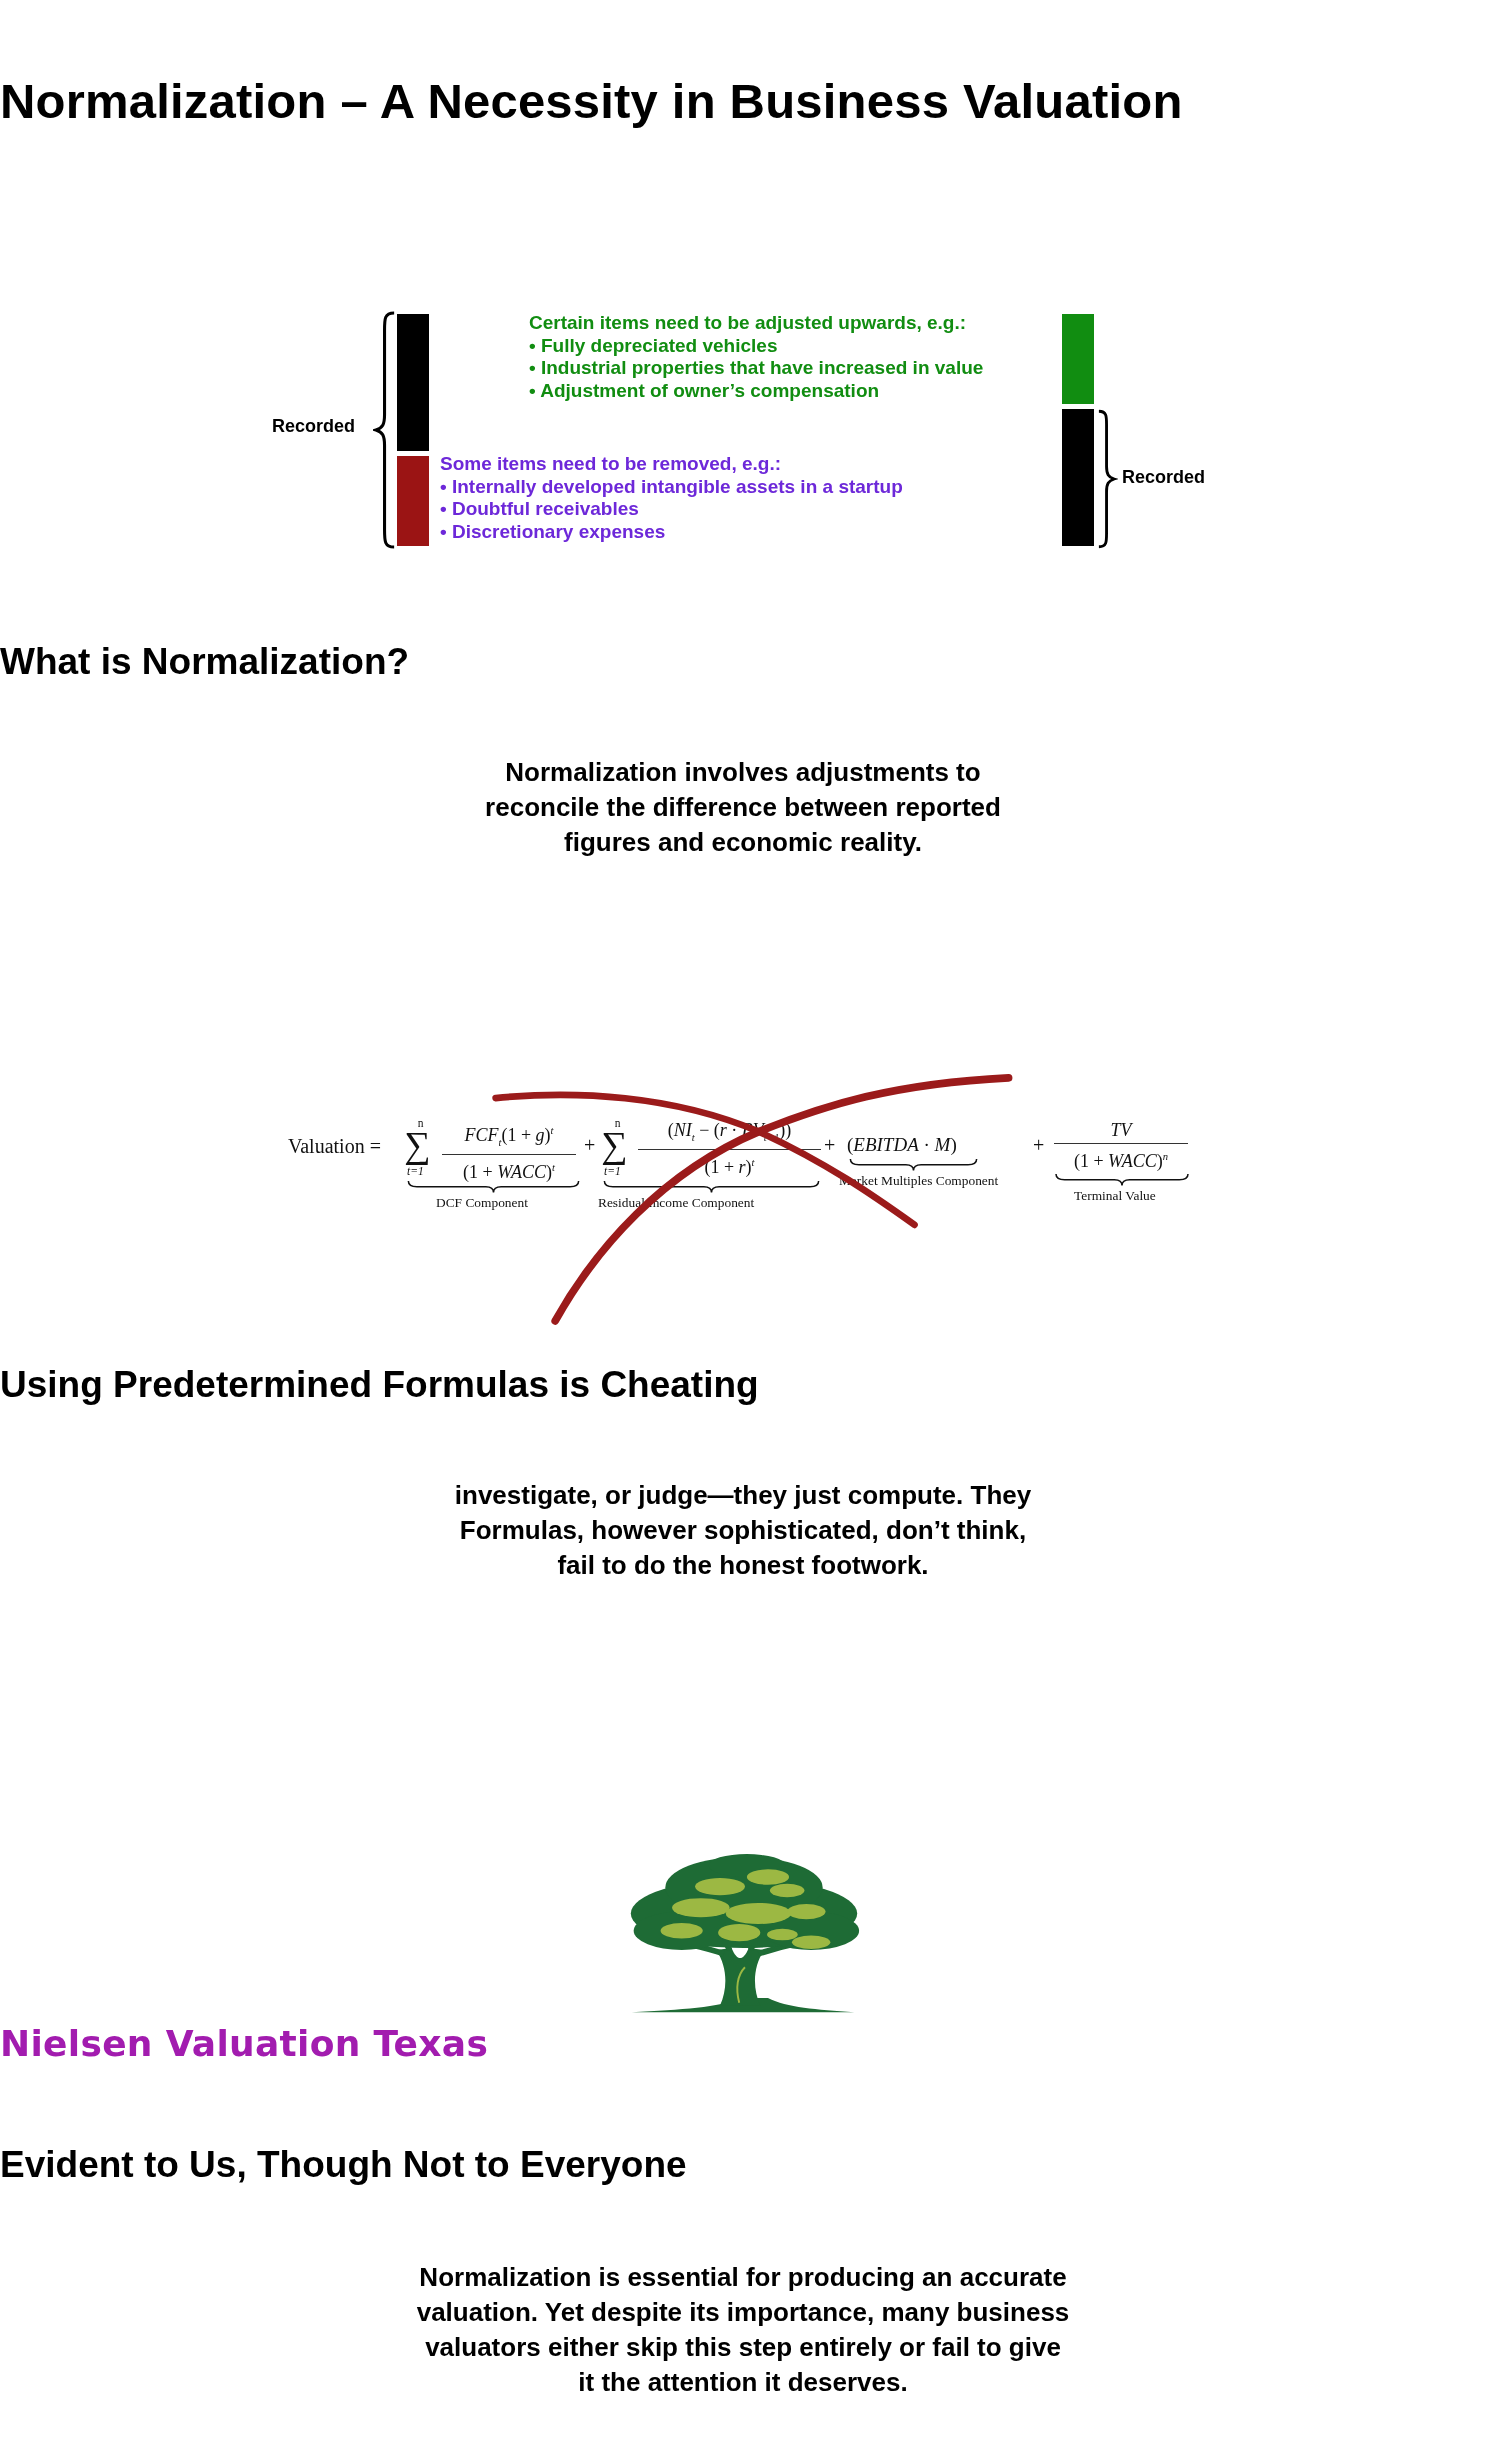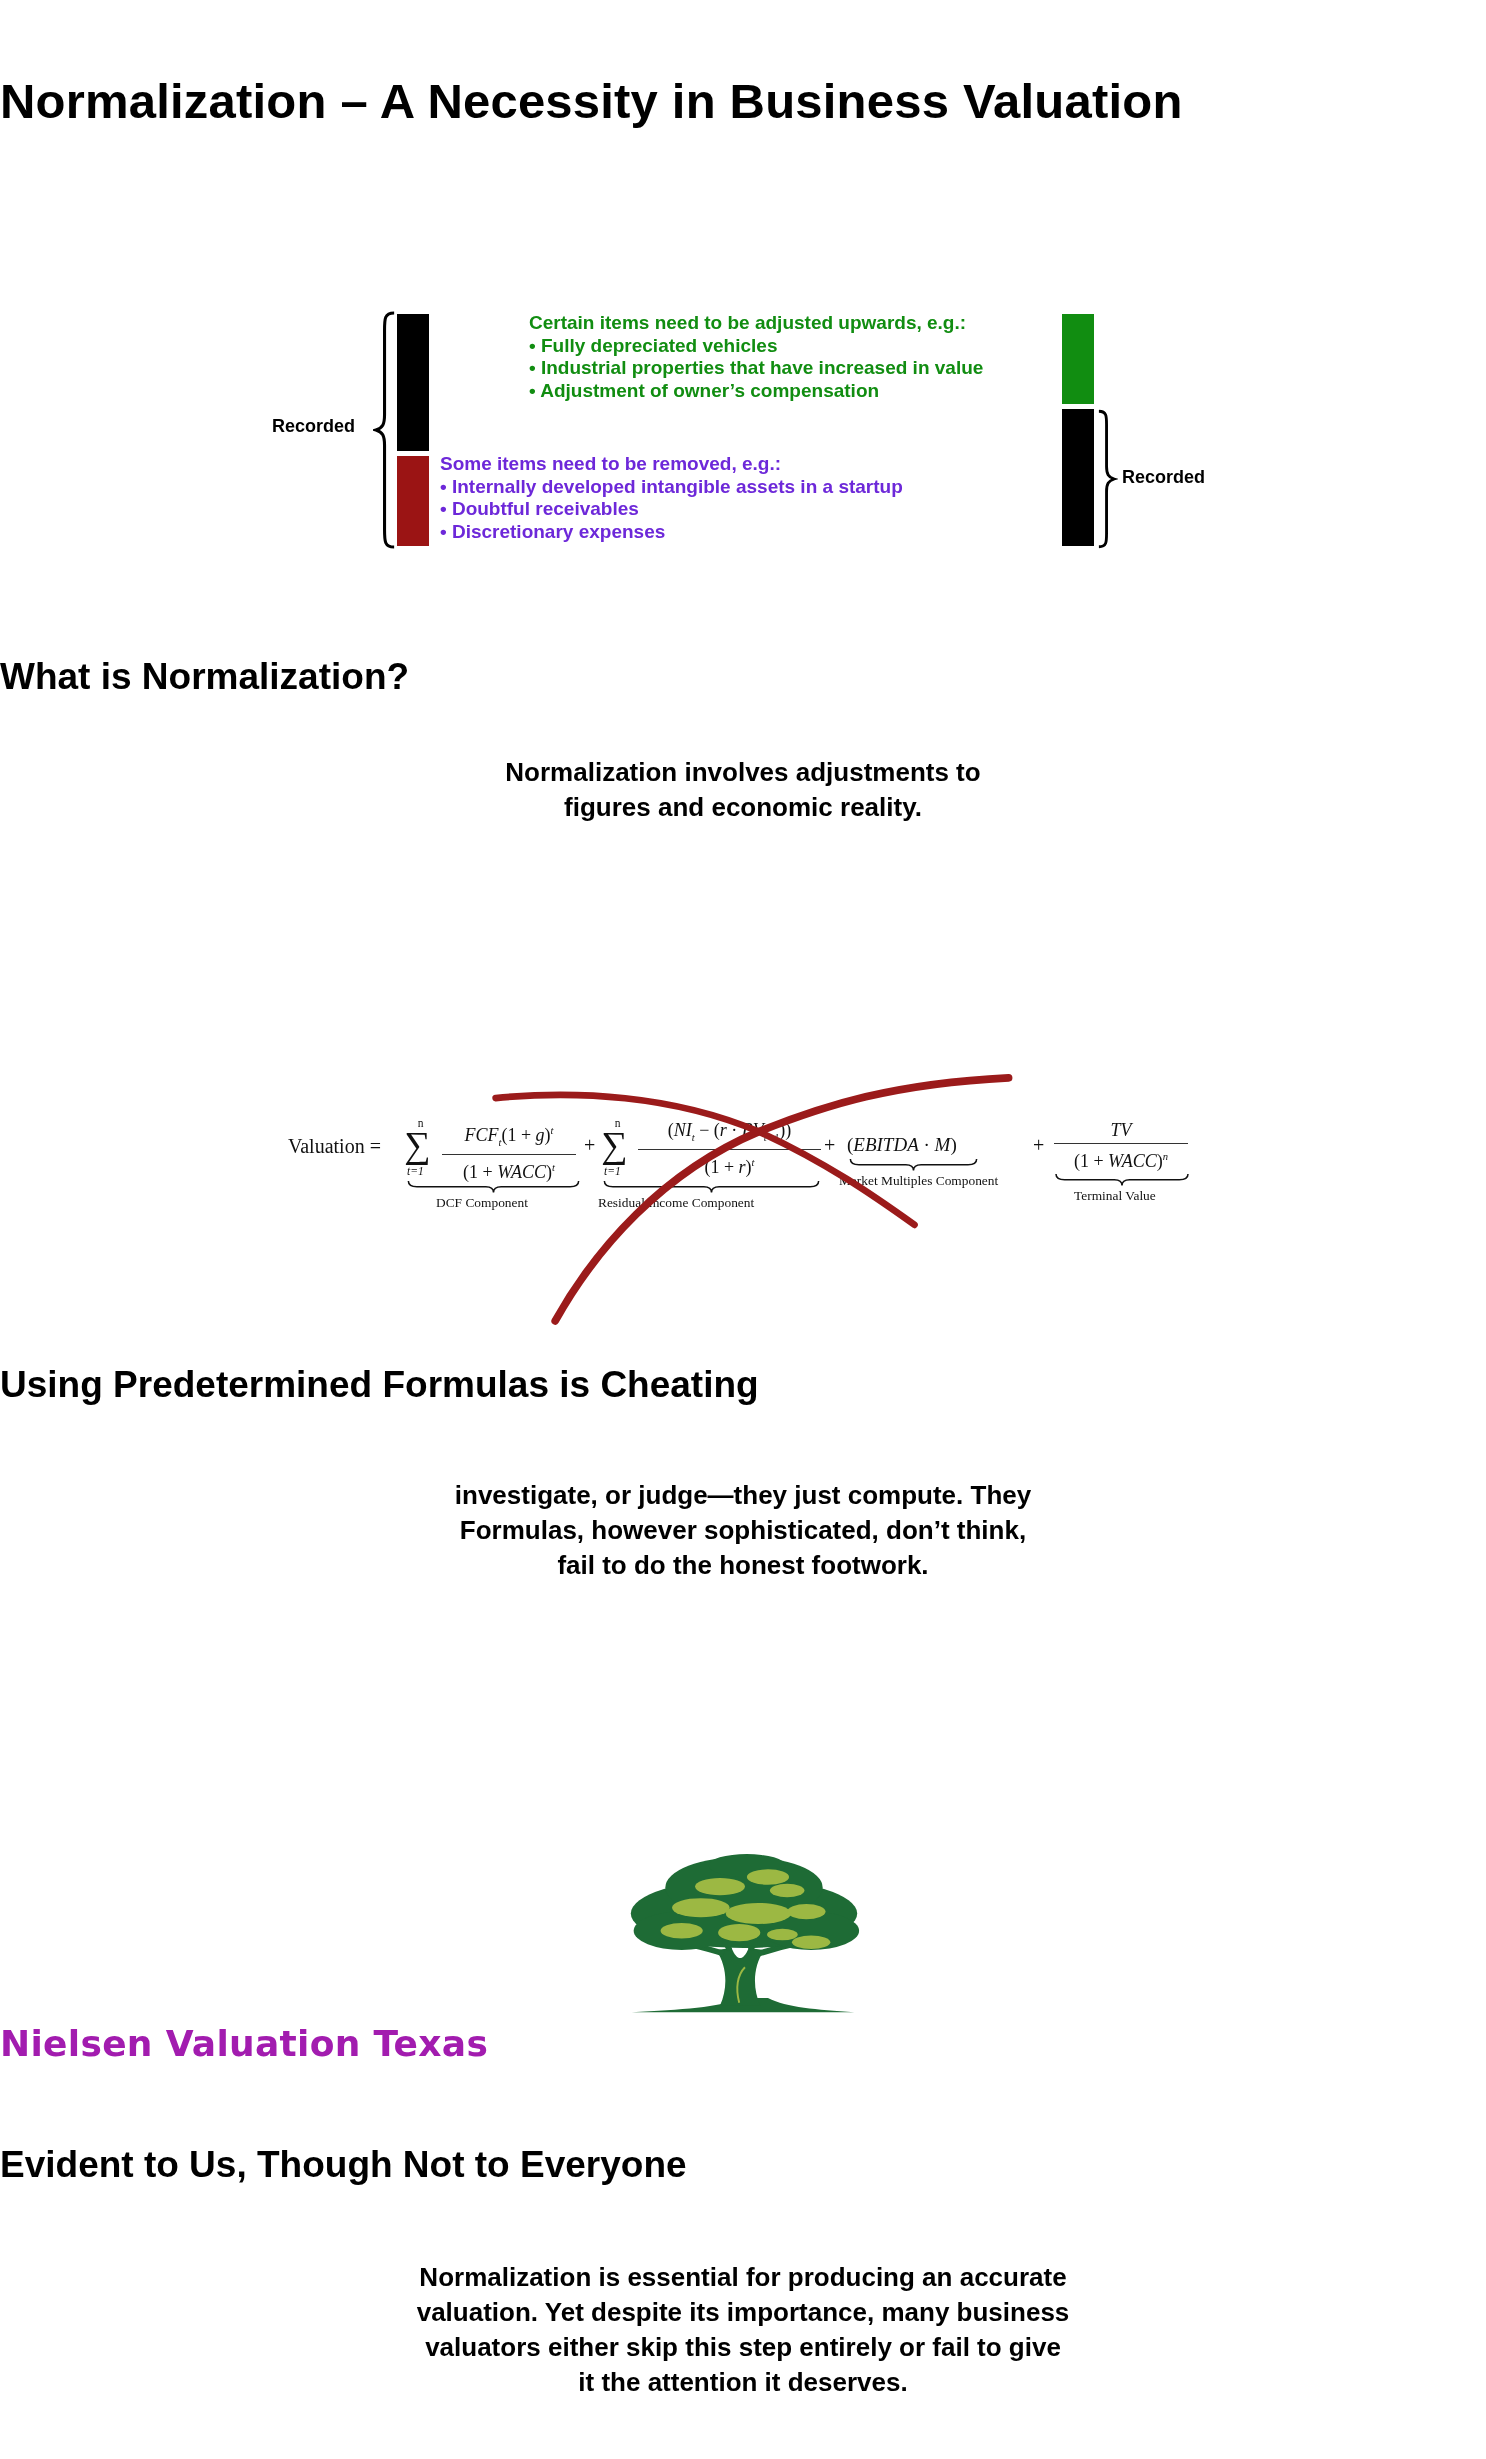--- a/index.html
+++ b/index.html
@@ -60,23 +60,24 @@
   </div>
 
   <div class="bar" style="left:1062px; top:314px; width:32px; height:90px; background:#118d11;"></div>
   <div class="bar" style="left:1062px; top:409px; width:32px; height:137px; background:#000;"></div>
   <svg class="abs" style="left:1097px; top:409px;" width="21" height="140" viewBox="0 0 22 146">
     <path d="M2,2 C10,2 10,7 10,16 L10,60 C10,68 12,71 18,73 C12,75 10,78 10,86 L10,130 C10,139 10,144 2,144" fill="none" stroke="#000" stroke-width="3"></path>
   </svg>
   <div class="abs lbl-recorded" style="left:1122px; top:467px;">Recorded</div>
 </div>
 
-<div class="abs center h2" style="top:639px;margin-top:15px;">What is Normalization?</div>
+<div class="abs center h2" style="top:639px;">What is Normalization?</div>
 <div class="abs para para-wrap" style="top:755px; width:730px;">
   <div>Normalization involves adjustments to</div>
+  <div>reconcile the difference between reported</div>
   <div>figures and economic reality.</div>
 </div>
 
 <div>
 
   <div class="abs math" style="left:288px; top:1135px; font-size:20px;">
     <span>Valuation</span>
     <span>=</span>
   </div>
 

